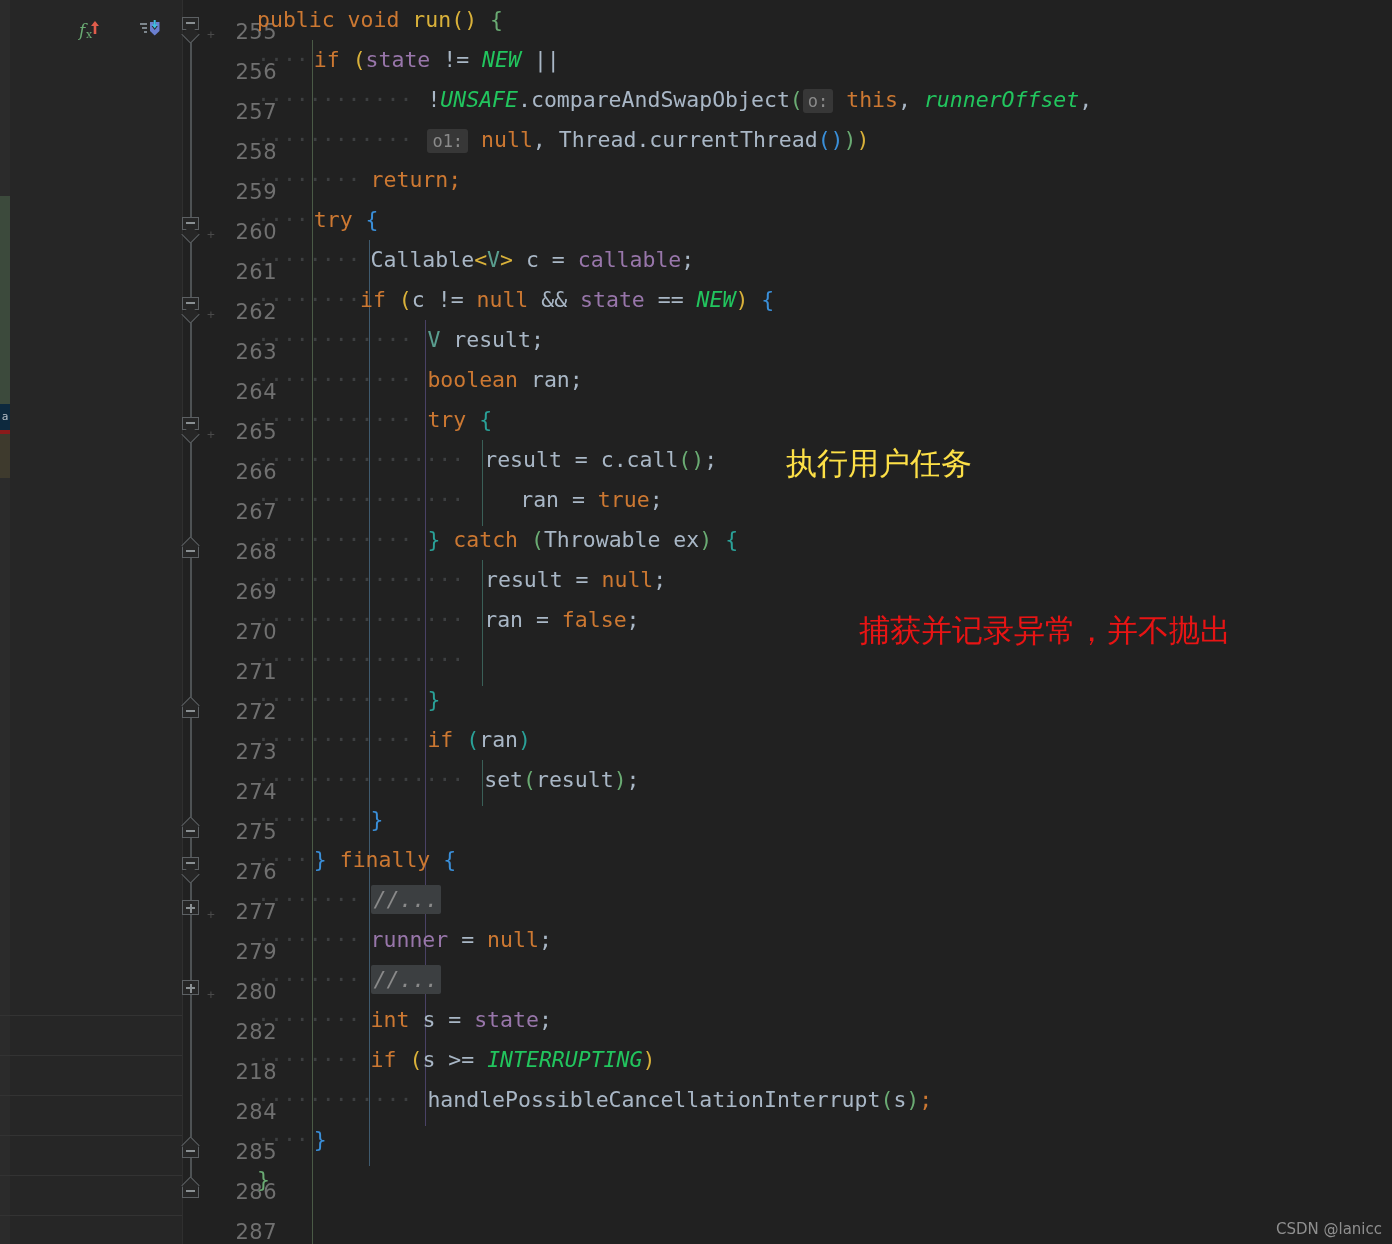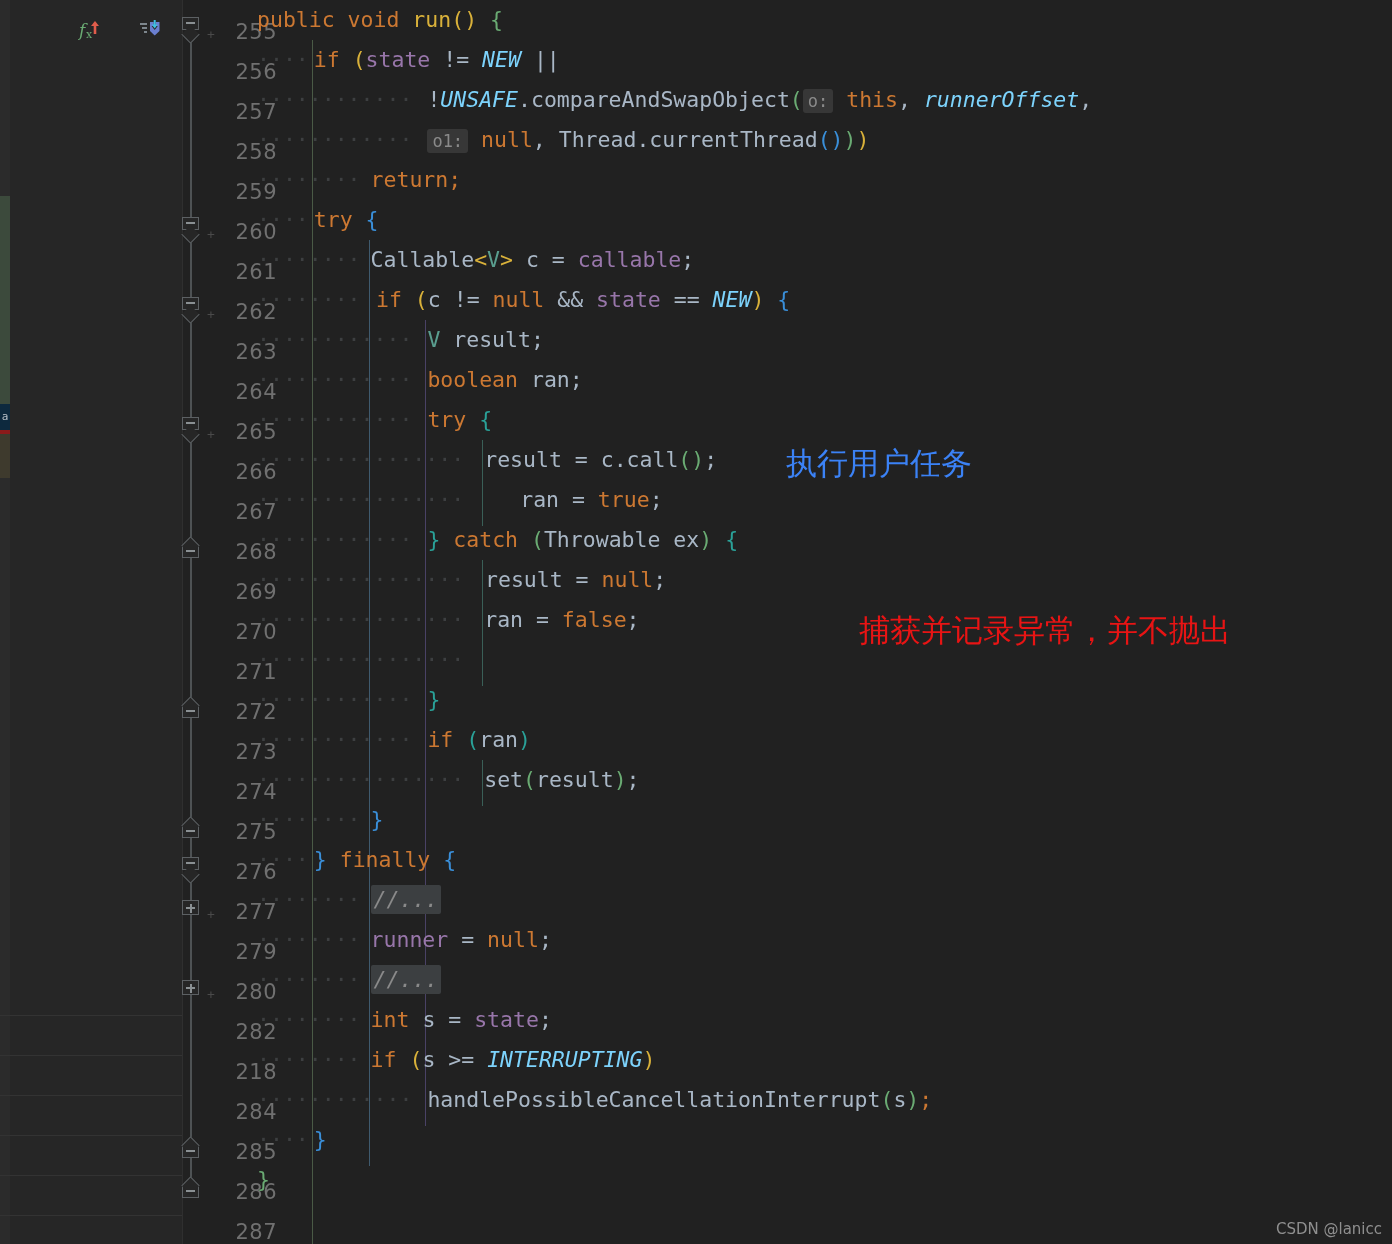--- a/index.html
+++ b/index.html
@@ -58,21 +58,21 @@
   .ln{position:absolute;left:0;height:40px;line-height:40px;white-space:pre;
       font-size:21.5px;font-family:"DejaVu Sans Mono","Liberation Mono",monospace;
       letter-spacing:0px;}
   .indent-guide{position:absolute;width:1px;}
   .ws{color:#3d3f41;}
 
   
   .kw{color:#cc7832;}
   .txt{color:#a9b7c6;}
   .fld{color:#9876aa;}
-  .sfld{color:#7dd3fc;font-style:italic;}
+  .sfld{color:#22c55e;font-style:italic;}
   .typ{color:#5a9e8f;}
   .b0{color:#6aab73;}   
   .b1{color:#3a8fd9;}   
   .b2{color:#d9b13a;}   
   .b3{color:#2aa198;}   
   .fold-box{background:#3c3f41;color:#8a8a8a;font-style:italic;padding:2px 3px;border-radius:2px;}
   .hint{background:#373737;color:#8a8a8a;font-size:17px;padding:2px 5px;border-radius:3px;
         font-family:"DejaVu Sans Mono","Liberation Mono",monospace;}
 
   
@@ -229,21 +229,21 @@
       <div class="ln" style="top: 80px; left: 244.4px;"><span class="txt">!</span><span class="sfld">UNSAFE</span><span class="txt">.compareAndSwapObject</span><span class="b0">(</span><span class="hint">o:</span> <span class="kw">this</span><span class="txt">, </span><span class="sfld">runnerOffset</span><span class="txt">,</span></div>
       <div class="ln ws" style="top: 120px; left: 74px;">············</div>
       <div class="ln" style="top: 120px; left: 244.4px;"><span class="hint">o1:</span> <span class="kw">null</span><span class="txt">, </span><span class="txt">Thread.</span><span class="txt">currentThread</span><span class="b1">(</span><span class="b1">)</span><span class="b0">)</span><span class="b2">)</span></div>
       <div class="ln ws" style="top: 160px; left: 74px;">········</div>
       <div class="ln" style="top: 160px; left: 187.6px;"><span class="kw">return;</span></div>
       <div class="ln ws" style="top: 200px; left: 74px;">····</div>
       <div class="ln" style="top: 200px; left: 130.8px;"><span class="kw">try </span><span class="b1">{</span></div>
       <div class="ln ws" style="top: 240px; left: 74px;">········</div>
       <div class="ln" style="top: 240px; left: 187.6px;"><span class="txt">Callable</span><span class="b2">&lt;</span><span class="typ">V</span><span class="b2">&gt;</span><span class="txt"> c = </span><span class="fld">callable</span><span class="txt">;</span></div>
       <div class="ln ws" style="top: 280px; left: 74px;">········</div>
-      <div class="ln" style="top: 280px; left: 193px;"><span class="kw">if </span><span class="b2">(</span><span class="txt">c != </span><span class="kw">null</span><span class="txt"> &amp;&amp; </span><span class="fld">state</span><span class="txt"> == </span><span class="sfld">NEW</span><span class="b2">)</span><span class="txt"> </span><span class="b1">{</span></div>
+      <div class="ln" style="top: 280px; left: 177px;"><span class="kw">if </span><span class="b2">(</span><span class="txt">c != </span><span class="kw">null</span><span class="txt"> &amp;&amp; </span><span class="fld">state</span><span class="txt"> == </span><span class="sfld">NEW</span><span class="b2">)</span><span class="txt"> </span><span class="b1">{</span></div>
       <div class="ln ws" style="top: 320px; left: 74px;">············</div>
       <div class="ln" style="top: 320px; left: 244.4px;"><span class="typ">V</span><span class="txt"> result;</span></div>
       <div class="ln ws" style="top: 360px; left: 74px;">············</div>
       <div class="ln" style="top: 360px; left: 244.4px;"><span class="kw">boolean</span><span class="txt"> ran;</span></div>
       <div class="ln ws" style="top: 400px; left: 74px;">············</div>
       <div class="ln" style="top: 400px; left: 244.4px;"><span class="kw">try </span><span class="b3">{</span></div>
       <div class="ln ws" style="top: 440px; left: 74px;">················</div>
       <div class="ln" style="top: 440px; left: 301.2px;"><span class="txt">result = c.call</span><span class="b0">(</span><span class="b0">)</span><span class="txt">;</span></div>
       <div class="ln ws" style="top: 480px; left: 74px;">················</div>
       <div class="ln" style="top: 480px; left: 301.2px; padding-left: 36px;"><span class="txt">ran = </span><span class="kw">true</span><span class="txt">;</span></div>
@@ -277,21 +277,21 @@
       <div class="ln ws" style="top: 1080px; left: 74px;">············</div>
       <div class="ln" style="top: 1080px; left: 244.4px;"><span class="txt">handlePossibleCancellationInterrupt</span><span class="b0">(</span><span class="txt">s</span><span class="b0">)</span><span class="kw">;</span></div>
       <div class="ln ws" style="top: 1120px; left: 74px;">····</div>
       <div class="ln" style="top: 1120px; left: 130.8px;"><span class="b1">}</span></div>
       <div class="ln ws" style="top: 1160px; left: 74px;"></div>
       <div class="ln" style="top: 1160px; left: 74px;"><span class="b0">}</span></div>
       <div class="ln" style="top: 1200px; left: 74px;"></div>
     </div>
 
   <div id="annos">
-      <div class="anno" style="left: 786px; top: 448px; color: #3b82f6;">执行用户任务</div>
+      <div class="anno" style="left: 786px; top: 448px; color: #fde047;">执行用户任务</div>
       <div class="anno" style="left: 859px; top: 615px; color: rgb(232, 20, 20);">捕获并记录异常，并不抛出</div>
     </div>
 
   <div class="watermark">CSDN @lanicc</div>
 <div class="gutter-hline" style="top: 1015px;"></div>
     <div class="gutter-hline" style="top: 1055px;"></div>
     <div class="gutter-hline" style="top: 1095px;"></div>
     <div class="gutter-hline" style="top: 1135px;"></div>
     <div class="gutter-hline" style="top: 1175px;"></div>
     <div class="gutter-hline" style="top: 1215px;"></div>

